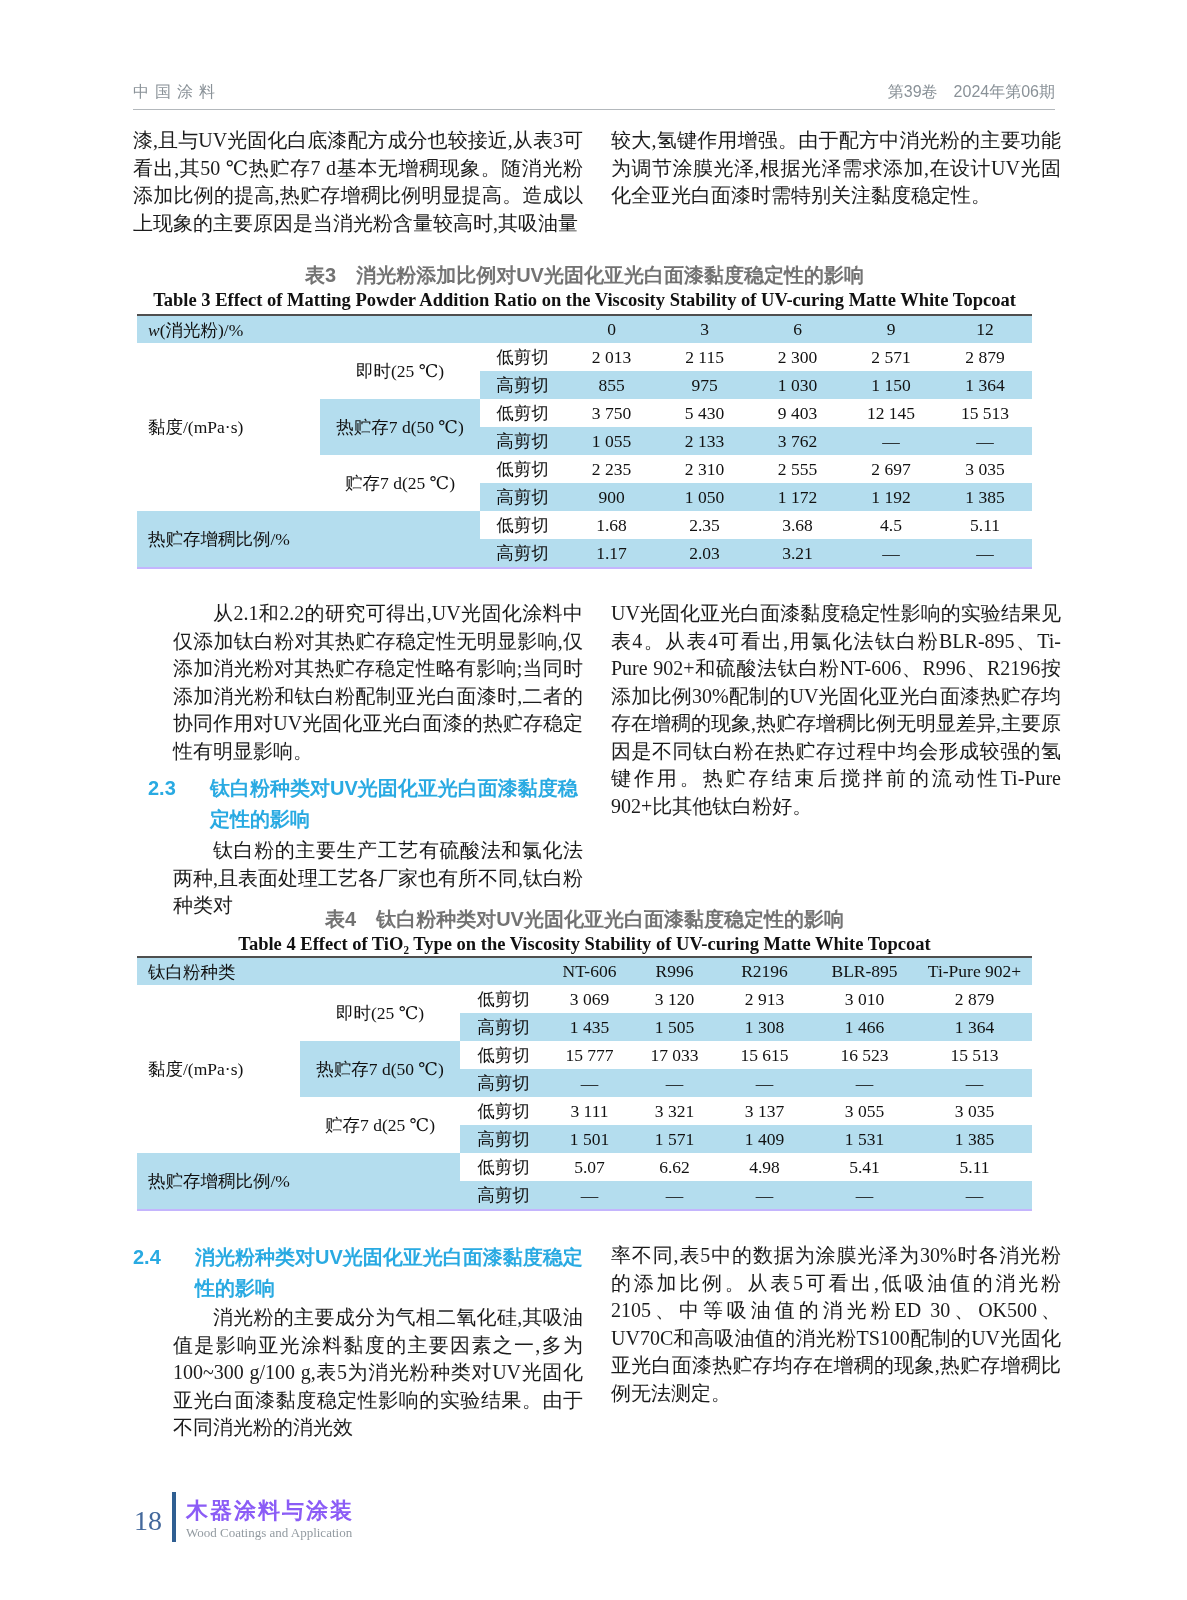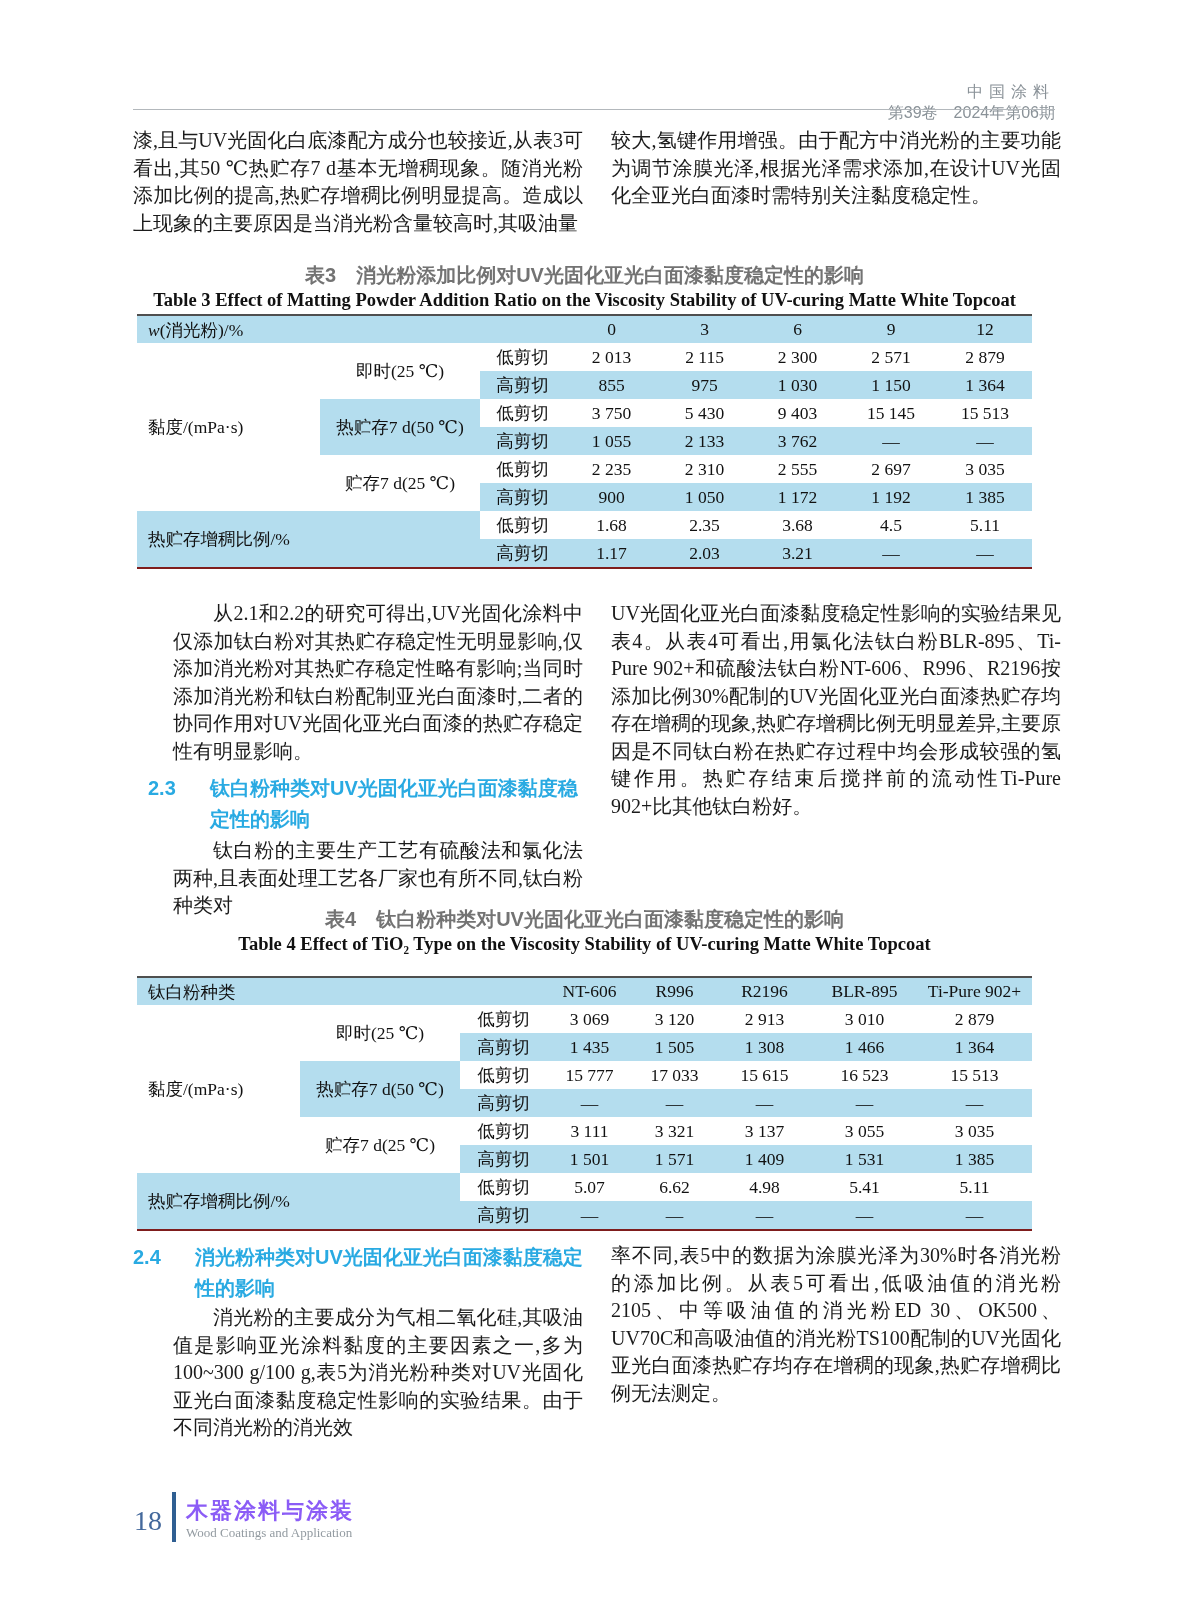--- a/index.html
+++ b/index.html
@@ -2,21 +2,21 @@
 <html><head>
 <meta charset="utf-8">
 <style>
   html,body{margin:0;padding:0;background:#e8e8e8;}
   .page{position:relative;width:1187px;height:1600px;background:#ffffff;margin:0 auto;
         font-family:"Liberation Serif","DejaVu Serif",serif;color:#1b1b1b;overflow:hidden;}
 
   
   .hdr{position:absolute;top:82px;left:133px;right:132px;display:flex;justify-content:space-between;
        align-items:flex-end;font-family:"Liberation Sans","DejaVu Sans",sans-serif;
-       font-size:16px;color:#8a9298;flex-direction:column;}
+       font-size:16px;color:#8a9298;}
   .journal{letter-spacing:6px;}
   .hdr-rule{position:absolute;top:109px;left:133px;right:132px;border-top:1px solid #b3b8bc;}
 
   
   .band{position:absolute;left:133px;display:flex;gap:28px;}
   .col{width:450px;font-size:20px;line-height:27.5px;text-align:justify;}
   .para{margin:0;}
   .indent{text-indent:2em;margin-left:40px;}
 
   .sec-heading{display:flex;font-family:"Liberation Sans","DejaVu Sans",sans-serif;
@@ -24,23 +24,23 @@
   .sec-num{width:62px;flex:none;}
   .sec-title{flex:1;}
   .h-mt{margin-top:8px;margin-bottom:2px;margin-left:15px;}
 
   
   .tblock{position:absolute;left:137px;width:895px;}
   .t-cn{font-family:"Liberation Sans","DejaVu Sans",sans-serif;font-weight:bold;
         font-size:20px;line-height:26px;text-align:center;color:#737373;}
   .t-en{font-weight:bold;font-size:18.5px;line-height:24px;text-align:center;
         color:#111;margin-bottom:2px;}
-  .t-en.big-gap{margin-bottom:20px;}
+  .t-en.big-gap{margin-bottom:0;}
   .dtable{border-collapse:collapse;table-layout:fixed;width:895px;
-          border-top:2px solid #4f4f4f;border-bottom:2px solid #7f1d1d;
+          border-top:2px solid #4f4f4f;border-bottom:2px solid #c4b5fd;
           font-size:17.5px;color:#111;}
   .dtable td{height:28px;text-align:center;padding:0;vertical-align:middle;overflow:hidden;}
   .dtable tr.hrow td{background:#b4ddee;height:27px;}
   .dtable td.lbl{text-align:left;padding-left:11px;}
   .dtable td.bg{background:#b4ddee;}
   .dtable tr.b td{background:#b4ddee;}
 
   
   .footer{position:absolute;left:134px;top:1492px;display:flex;align-items:stretch;height:50px;}
   .pnum{font-size:28px;color:#44699c;align-self:flex-end;line-height:1;margin:0 10px 7px 0;}
@@ -110,21 +110,21 @@
         <td>1 030</td>
         <td>1 150</td>
         <td>1 364</td>
       </tr>
       <tr>
         <td rowspan="2" class="bg">热贮存7 d(50 ℃)</td>
         <td>低剪切</td>
         <td>3 750</td>
         <td>5 430</td>
         <td>9 403</td>
-        <td>15 145</td>
+        <td>12 145</td>
         <td>15 513</td>
       </tr>
       <tr class="b">
         <td>高剪切</td>
         <td>1 055</td>
         <td>2 133</td>
         <td>3 762</td>
         <td>—</td>
         <td>—</td>
       </tr>

